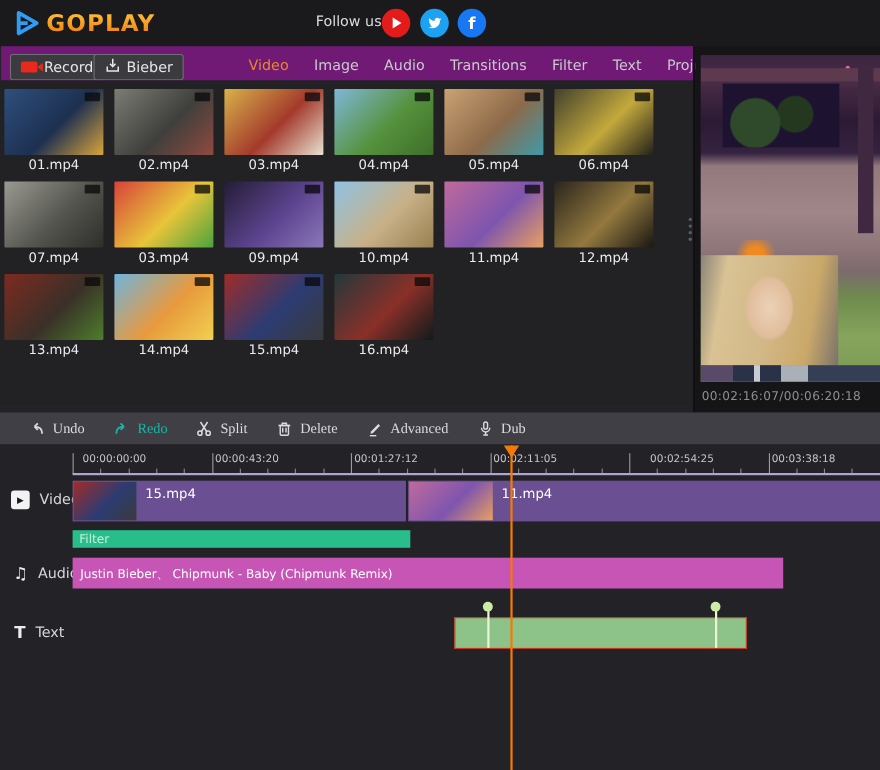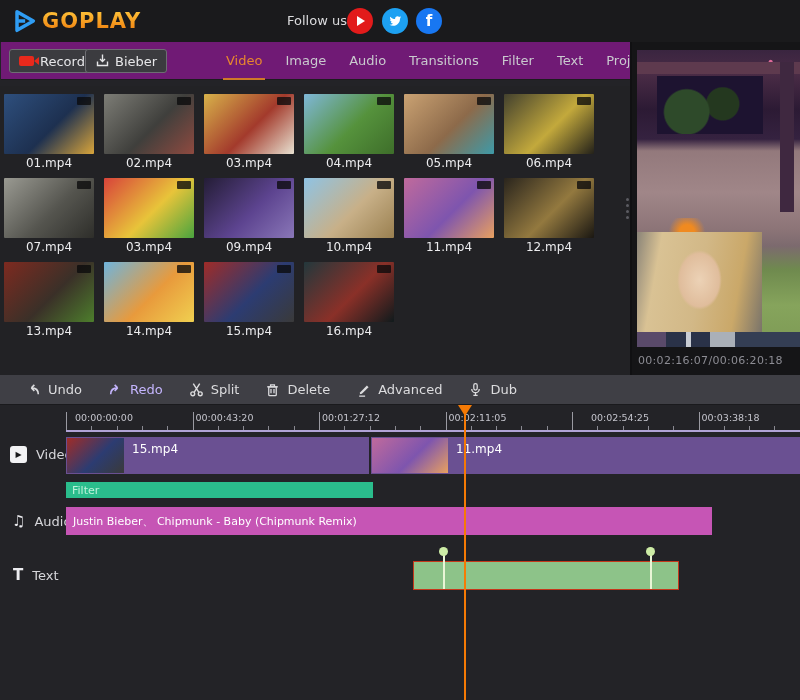--- a/index.html
+++ b/index.html
@@ -32,21 +32,21 @@
   .btn-import{left:84px;}
   .rec-icon{position:relative;width:15px;height:10px;background:#e8291c;border-radius:2px;}
   .rec-icon::after{content:"";position:absolute;right:-5px;top:1px;width:0;height:0;
        border-right:5px solid #e8291c;border-top:4px solid transparent;border-bottom:4px solid transparent;}
   .imp-icon svg{width:14px;height:14px;stroke:#e6e6e8;fill:none;stroke-width:1.4;}
   .tabs{position:absolute;left:222px;top:0;height:38px;display:flex;gap:17px;}
   .tab{display:flex;align-items:center;padding:0 3px;font-size:13px;color:#c9c9ce;border-bottom:2px solid transparent;}
   .tab.active{color:#e8872e;border-bottom:2px solid #cf7a28;}
 
   
-  .media{position:absolute;left:0;top:86px;width:704px;height:295px;background:#222225;}
+  .media{position:absolute;left:0;top:73px;width:704px;height:295px;background:#222225;}
   .grid{position:absolute;left:4px;top:8px;display:grid;grid-template-columns:repeat(6,90px);
         column-gap:10px;row-gap:8px;}
   .cell{width:90px;}
   .thumb{position:relative;width:90px;height:60px;border-radius:1px;}
   .thumb::after{content:"";position:absolute;right:3px;top:3px;width:14px;height:8px;background:rgba(10,10,12,.78);border-radius:1px;}
   .cell-label{margin-top:2px;text-align:center;font-size:12px;color:#ececee;}
 
   
   .vdiv{position:absolute;left:630px;top:42px;width:2px;height:333px;background:#101012;}
   .handle-dots{position:absolute;left:626px;top:198px;width:3px;display:flex;flex-direction:column;gap:3px;}
@@ -73,22 +73,22 @@
         radial-gradient(ellipse 36px 48px at 50% 48%, #ecd2b6 0%, #e0bd9c 55%, rgba(224,189,156,0) 62%),
         linear-gradient(100deg,#8a8478 0%,#d9c294 18%,#d2b887 50%,#caa869 78%,#7a746a 100%);}
   .pv-hud{position:absolute;left:0;top:282px;width:163px;height:15px;
       background:linear-gradient(90deg,#5a4a6a 0 18%,#2a3248 18% 30%,#c8ccd4 30% 33%,#2a3248 33% 45%,
                  #aab0b8 45% 60%,#343e54 60% 100%);}
   .pv-time{position:absolute;left:6px;top:312px;font-size:11px;color:#8d8d94;letter-spacing:.3px;}
 
   
   .etoolbar{position:absolute;left:0;top:375px;width:800px;height:30px;background:#3f3f45;
       border-bottom:1px solid #1a1a1d;display:flex;align-items:center;padding-left:26px;gap:26px;}
-  .tool-btn{display:flex;align-items:center;gap:7px;color:#dcdcde;font-size:13px;}
-  .tool-btn.disabled{color:#c4b5fd;}
+  .tool-btn{display:flex;align-items:center;gap:7px;color:#dcdcde;font-size:13px;font-family:Liberation Serif, serif;}
+  .tool-btn.disabled{color:#14b8a6;}
   .tool-icon{display:flex;align-items:center;}
   .tool-icon svg{width:15px;height:15px;}
 
   
   .timeline{position:absolute;left:0;top:405px;width:800px;height:295px;background:#232327;}
   .tick-label{position:absolute;top:7px;font-size:9.5px;color:#c4c4cc;white-space:nowrap;}
   .tick-major{position:absolute;top:7px;width:1px;height:19px;background:#9a9aa2;}
   .tick-minor{position:absolute;top:21px;width:1px;height:5px;background:#8a8a92;}
   .ruler-line{position:absolute;left:66px;top:25px;width:734px;height:2px;background:#b1a3d6;}
 

